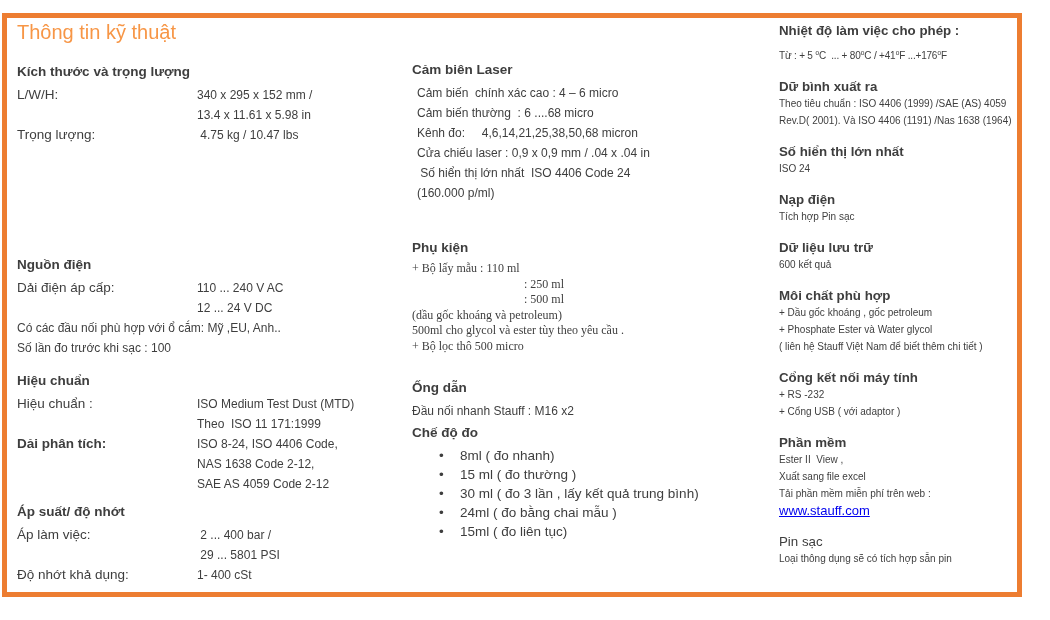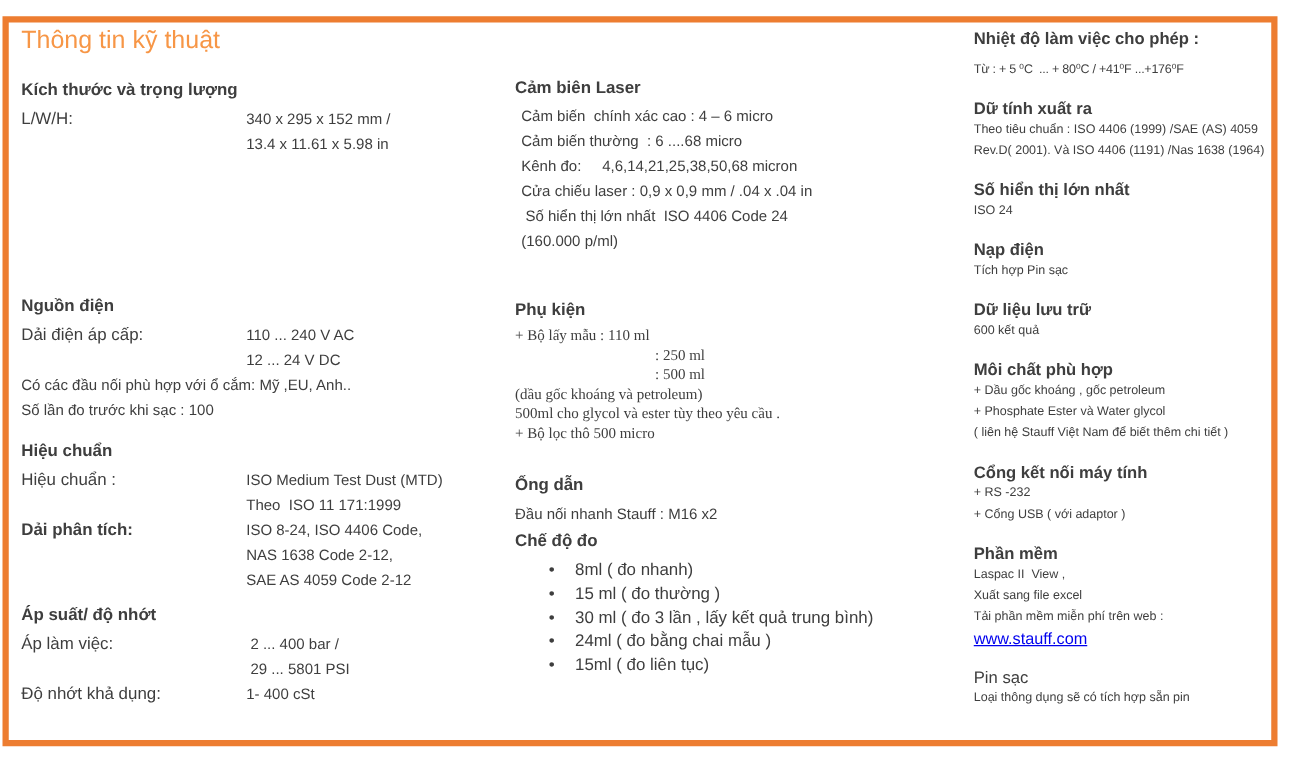--- a/index.html
+++ b/index.html
@@ -63,20 +63,26 @@
 
     <section class="sec-dims">
       <div class="h">Kích thước và trọng lượng</div>
       <div class="row">
         <div class="lbl">L/W/H:</div>
         <div class="vals">
           <div class="line">340 x 295 x 152 mm /</div>
           <div class="line">13.4 x 11.61 x 5.98 in</div>
         </div>
       </div>
+      <div class="row">
+        <div class="lbl">Trọng lượng:</div>
+        <div class="vals">
+          <div class="line"> 4.75 kg / 10.47 lbs</div>
+        </div>
+      </div>
     </section>
 
     <section class="sec-power">
       <div class="h">Nguồn điện</div>
       <div class="row">
         <div class="lbl">Dải điện áp cấp:</div>
         <div class="vals">
           <div class="line">110 ... 240 V AC</div>
           <div class="line">12 ... 24 V DC</div>
         </div>
@@ -158,21 +164,21 @@
     </section>
   </div>
 
   <div class="col col-right">
     <section class="sec">
       <div class="h">Nhiệt độ làm việc cho phép :</div>
       <div class="line tight">Từ : + 5 ⁰C  ... + 80⁰C / +41⁰F ...+176⁰F</div>
     </section>
 
     <section class="sec">
-      <div class="h">Dữ tính xuất ra</div>
+      <div class="h">Dữ bình xuất ra</div>
       <div class="line">Theo tiêu chuẩn : ISO 4406 (1999) /SAE (AS) 4059 Rev.D( 2001). Và ISO 4406 (1191) /Nas 1638 (1964)</div>
     </section>
 
     <section class="sec">
       <div class="h">Số hiển thị lớn nhất</div>
       <div class="line">ISO 24</div>
     </section>
 
     <section class="sec">
       <div class="h">Nạp điện</div>
@@ -192,21 +198,21 @@
     </section>
 
     <section class="sec">
       <div class="h">Cổng kết nối máy tính</div>
       <div class="line">+ RS -232</div>
       <div class="line">+ Cổng USB ( với adaptor )</div>
     </section>
 
     <section class="sec">
       <div class="h">Phần mềm</div>
-      <div class="line">Laspac II  View ,</div>
+      <div class="line">Ester II  View ,</div>
       <div class="line">Xuất sang file excel</div>
       <div class="line">Tải phần mềm miễn phí trên web :</div>
       <a class="link" href="#">www.stauff.com</a>
     </section>
 
     <section class="sec">
       <div class="h nr">Pin sạc</div>
       <div class="line">Loại thông dụng sẽ có tích hợp sẵn pin</div>
     </section>
   </div>

